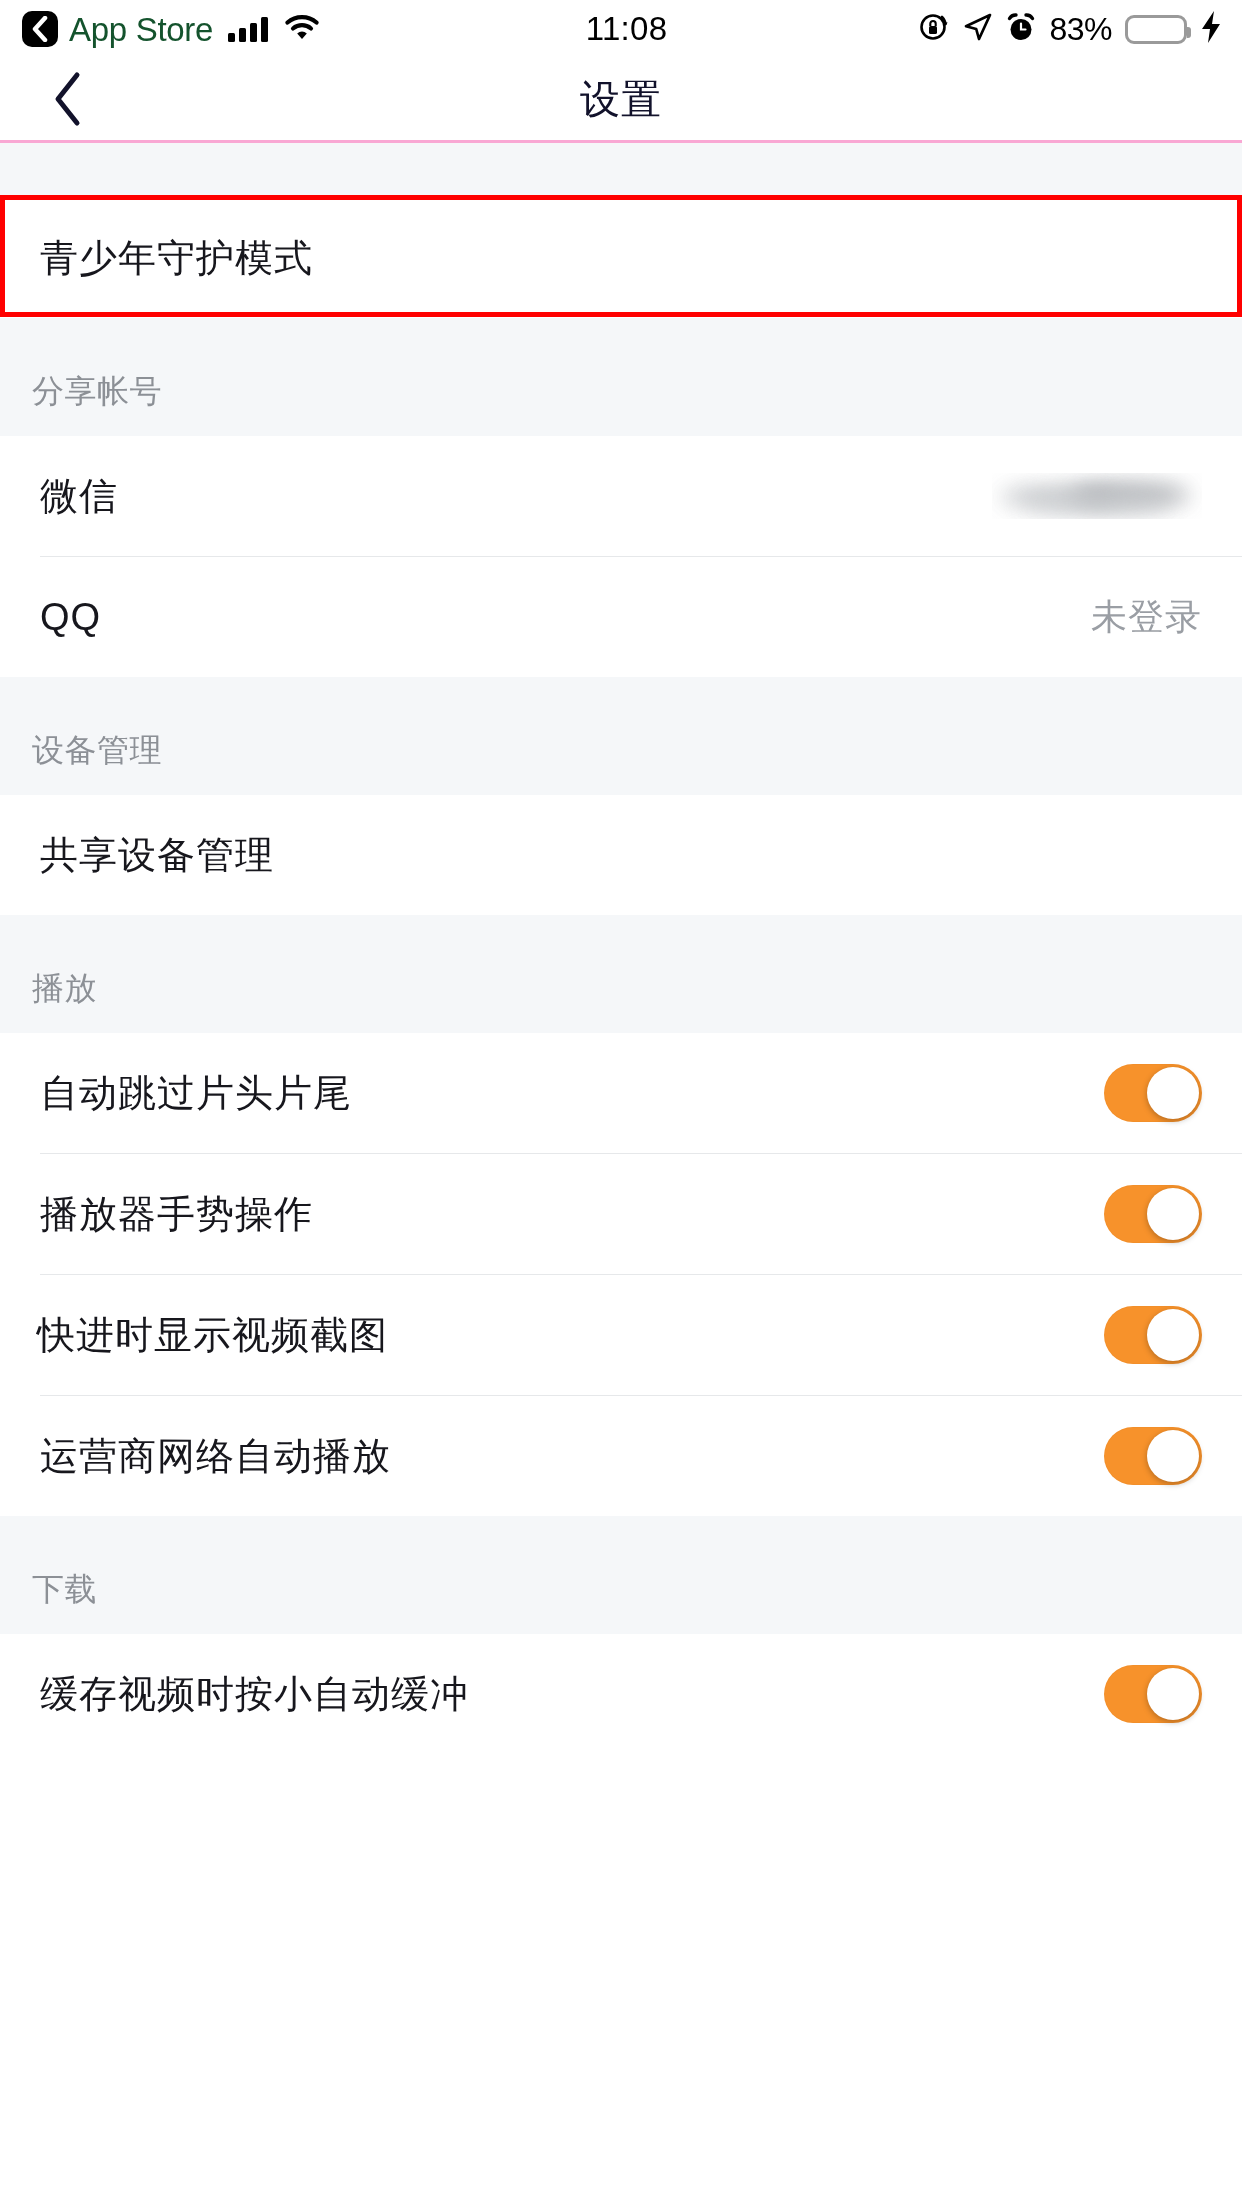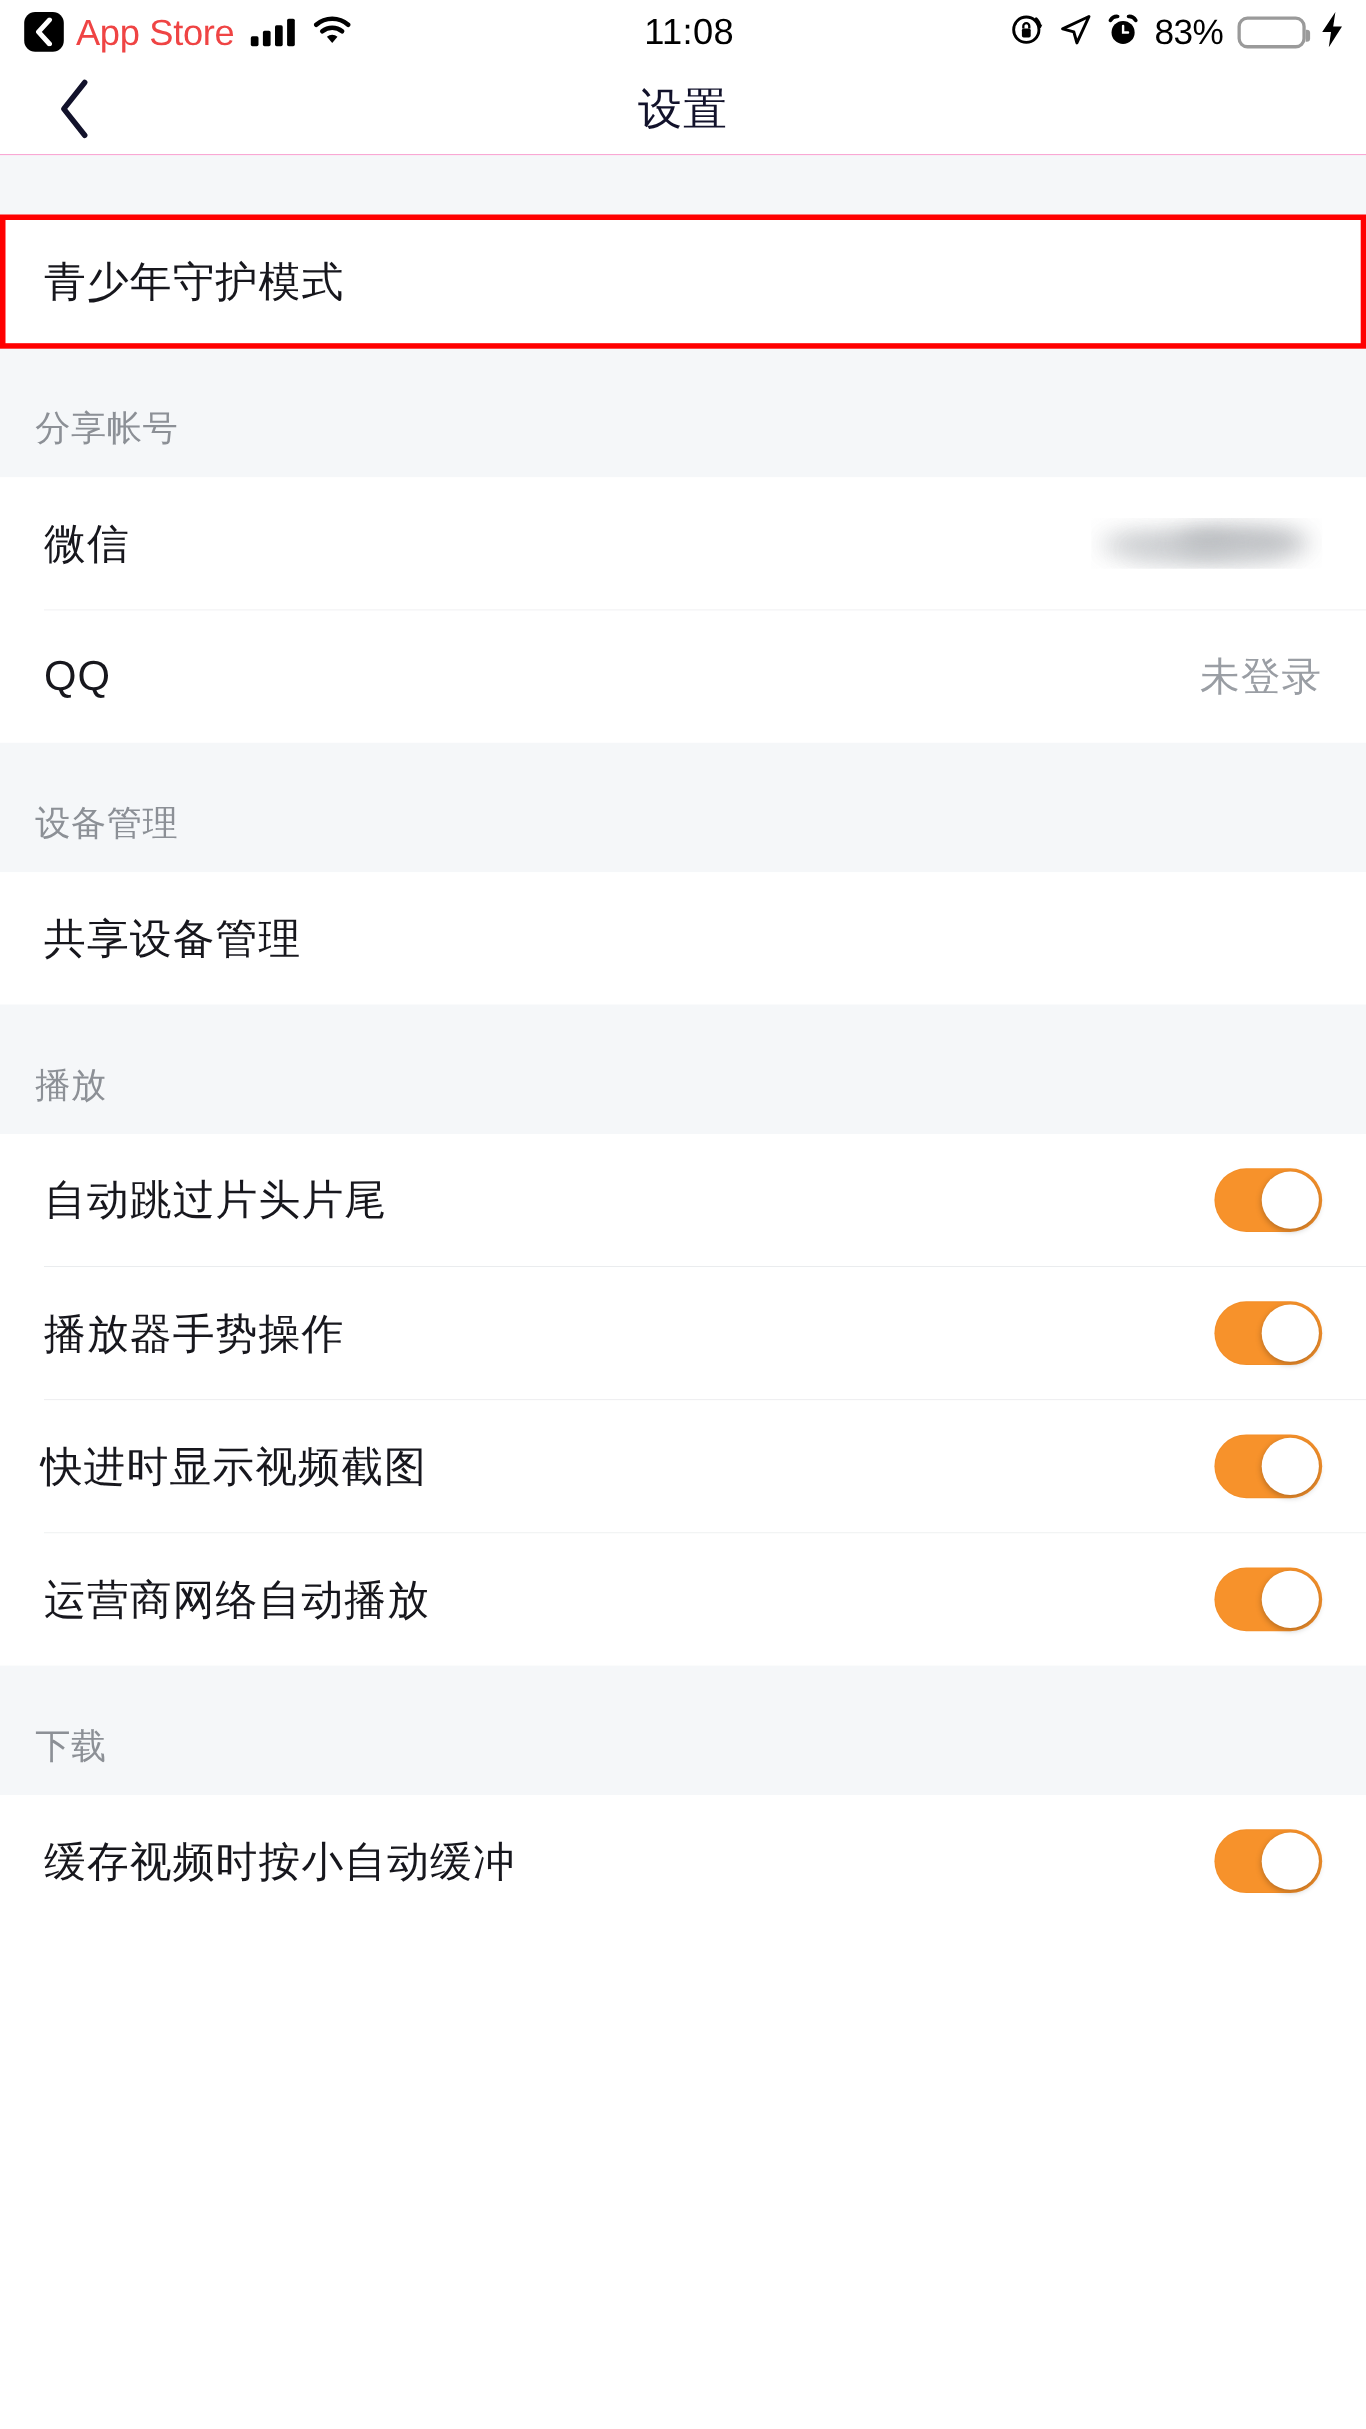--- a/index.html
+++ b/index.html
@@ -15,21 +15,21 @@
   .statusbar{
     position:relative;height:58px;width:100%;
     display:flex;align-items:center;background:#ffffff;
   }
   .sb-left{position:absolute;left:22px;top:0;height:58px;display:flex;align-items:center;gap:11px;}
   .back-badge{
     width:36px;height:36px;border-radius:10px;background:#000;
     display:flex;align-items:center;justify-content:center;
   }
   .back-badge svg{display:block;}
-  .sb-appname{font-size:33px;color:#ef4444;letter-spacing:-0.3px;line-height:1;}
+  .sb-appname{font-size:33px;color:#14532d;letter-spacing:-0.3px;line-height:1;}
   .bars{display:flex;align-items:flex-end;gap:4px;height:26px;margin-left:4px;}
   .bars i{display:block;width:7px;background:#000;border-radius:1.5px;}
   .bars i:nth-child(1){height:9px;}
   .bars i:nth-child(2){height:14px;}
   .bars i:nth-child(3){height:19px;}
   .bars i:nth-child(4){height:25px;}
   .wifi{margin-left:6px;}
 
   .sb-center{
     position:absolute;left:0;right:0;top:0;height:58px;
@@ -40,21 +40,21 @@
   .sb-right{position:absolute;right:20px;top:0;height:58px;display:flex;align-items:center;gap:13px;}
   .sb-pct{font-size:32px;color:#000;letter-spacing:-0.5px;}
   .battery{position:relative;width:62px;height:29px;border:3px solid #9a9a9a;border-radius:9px;box-sizing:border-box;padding:2px;}
   .battery .fill{height:100%;background:#4CD764;border-radius:5px;}
   .battery:after{content:"";position:absolute;right:-7px;top:9px;width:4px;height:11px;background:#9a9a9a;border-radius:0 3px 3px 0;}
 
   
   .navbar{
     position:relative;height:82px;background:#ffffff;
     display:flex;align-items:center;justify-content:center;
-    border-bottom:1px solid #f9a8d4;
+    border-bottom:3px solid #f9a8d4;
   }
   .nav-back{position:absolute;left:38px;top:50%;transform:translateY(-50%);width:60px;height:60px;display:flex;align-items:center;justify-content:center;}
   .nav-title{font-size:40px;color:#12122b;letter-spacing:1px;font-weight:400;}
 
   
   .gap{background:#f5f7f9;}
   .section-header{
     background:#f5f7f9;
     display:flex;align-items:flex-end;
     padding:0 0 22px 32px;

